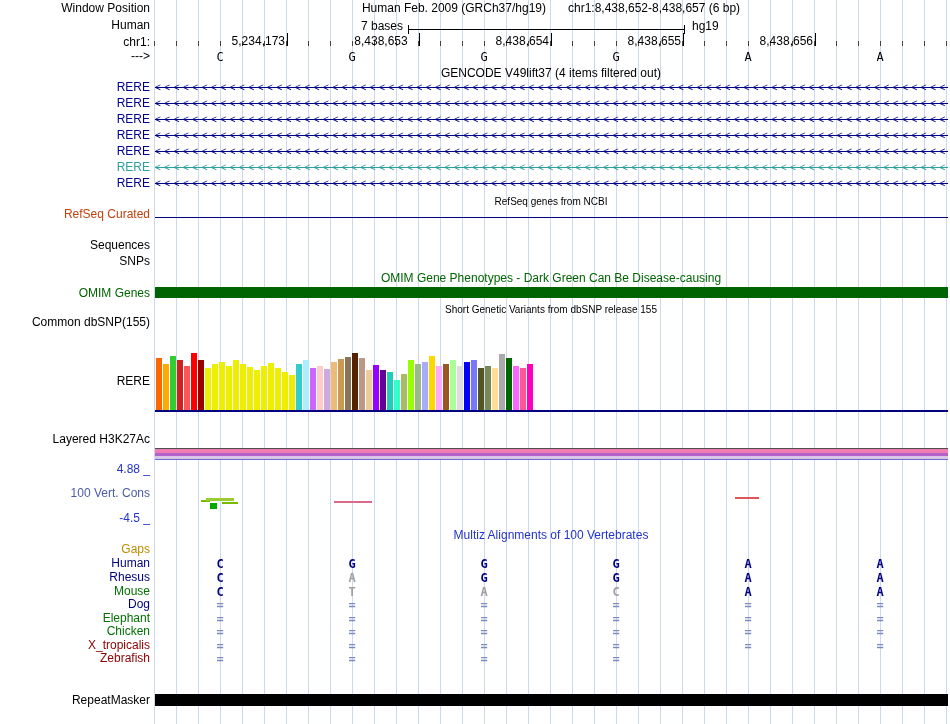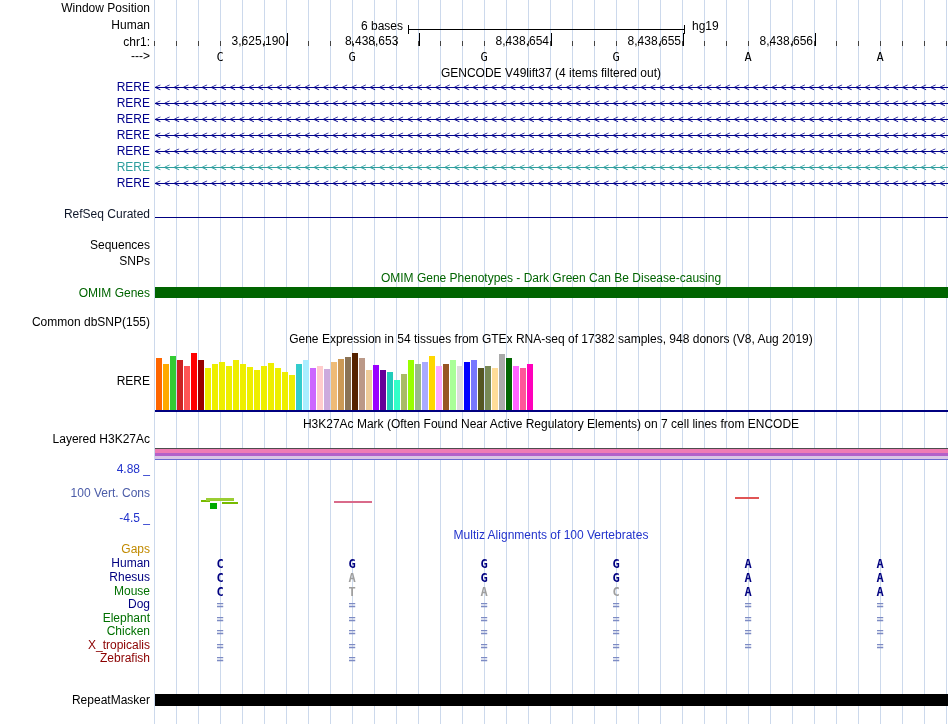--- a/index.html
+++ b/index.html
@@ -53,48 +53,52 @@
       <div class="gridline" style="position: absolute; left: 814px;"></div>
       <div class="gridline" style="position: absolute; left: 836px;"></div>
       <div class="gridline" style="position: absolute; left: 858px;"></div>
       <div class="gridline" style="position: absolute; left: 880px;"></div>
       <div class="gridline" style="position: absolute; left: 902px;"></div>
       <div class="gridline" style="position: absolute; left: 924px;"></div>
       <div class="gridline" style="position: absolute; left: 946px;"></div>
     </div>
 
   <div class="left-label" style="top:2px">Window Position</div>
+  <div class="center-header title-row" style="top:2px">
+    <span>Human Feb. 2009 (GRCh37/hg19)</span>
+    <span>chr1:8,438,652-8,438,657 (6 bp)</span>
+  </div>
 
   <div class="left-label" style="top:19px">Human</div>
-  <div class="abs" style="left:300px;top:19px;width:103px;text-align:right">6 bases</div>
+  <div class="abs" style="left:300px;top:19px;width:103px;text-align:right">7 bases</div>
   <div class="abs" style="left:408px;top:29px;width:276px;height:1px;background:#000"></div>
   <div class="abs" style="left:408px;top:25px;width:1px;height:9px;background:#000"></div>
   <div class="abs" style="left:684px;top:25px;width:1px;height:9px;background:#000"></div>
   <div class="abs" style="left:692px;top:19px">hg19</div>
 
   <div class="left-label" style="top:36px">chr1:</div>
 
   <div class="left-label" style="top:50px">---&gt;</div>
 
   <div class="center-header" style="top:67px">GENCODE V49lift37 (4 items filtered out)</div>
 
-  <div class="left-label" style="top:208px;color:#0f172a">RefSeq Curated</div>
+  <div class="center-header small" style="top:195px">RefSeq genes from NCBI</div>
+  <div class="left-label" style="top:208px;color:#c2410c">RefSeq Curated</div>
 
   <div class="left-label" style="top:239px">Sequences</div>
   <div class="left-label" style="top:255px">SNPs</div>
 
   <div class="center-header green-hd" style="top:272px">OMIM Gene Phenotypes - Dark Green Can Be Disease-causing</div>
   <div class="left-label" style="top:287px;color:#006400">OMIM Genes</div>
 
+  <div class="center-header small" style="top:303px">Short Genetic Variants from dbSNP release 155</div>
   <div class="left-label" style="top:316px">Common dbSNP(155)</div>
 
-  <div class="center-header" style="top:333px">Gene Expression in 54 tissues from GTEx RNA-seq of 17382 samples, 948 donors (V8, Aug 2019)</div>
   <div class="left-label" style="top:375px">RERE</div>
 
-  <div class="center-header" style="top:418px">H3K27Ac Mark (Often Found Near Active Regulatory Elements) on 7 cell lines from ENCODE</div>
   <div class="left-label" style="top:433px">Layered H3K27Ac</div>
 
   <div class="left-label blue-hd" style="top:463px">4.88 _</div>
   <div class="left-label" style="top:487px;color:#4B5CA8">100 Vert. Cons</div>
   <div class="left-label blue-hd" style="top:512px">-4.5 _</div>
 
   <div class="center-header blue-hd" style="top:529px">Multiz Alignments of 100 Vertebrates</div>
 
   <div class="left-label" style="top:694px">RepeatMasker</div>
 <div style="position: absolute; left: 154px; top: 41px; width: 1px; height: 5px; background: rgb(68, 68, 68);"></div>
@@ -128,23 +132,23 @@
     <div style="position: absolute; left: 770px; top: 41px; width: 1px; height: 5px; background: rgb(68, 68, 68);"></div>
     <div style="position: absolute; left: 792px; top: 41px; width: 1px; height: 5px; background: rgb(68, 68, 68);"></div>
     <div style="position: absolute; left: 814px; top: 41px; width: 1px; height: 5px; background: rgb(68, 68, 68);"></div>
     <div style="position: absolute; left: 836px; top: 41px; width: 1px; height: 5px; background: rgb(68, 68, 68);"></div>
     <div style="position: absolute; left: 858px; top: 41px; width: 1px; height: 5px; background: rgb(68, 68, 68);"></div>
     <div style="position: absolute; left: 880px; top: 41px; width: 1px; height: 5px; background: rgb(68, 68, 68);"></div>
     <div style="position: absolute; left: 902px; top: 41px; width: 1px; height: 5px; background: rgb(68, 68, 68);"></div>
     <div style="position: absolute; left: 924px; top: 41px; width: 1px; height: 5px; background: rgb(68, 68, 68);"></div>
     <div style="position: absolute; left: 946px; top: 41px; width: 1px; height: 5px; background: rgb(68, 68, 68);"></div>
     <div style="position: absolute; left: 287px; top: 33px; width: 1px; height: 13px; background: rgb(0, 0, 0);"></div>
-    <div style="position: absolute; left: 213px; top: 34px; width: 72px; text-align: right;">3,625,190</div>
+    <div style="position: absolute; left: 213px; top: 34px; width: 72px; text-align: right;">5,234,173</div>
     <div style="position: absolute; left: 419px; top: 33px; width: 1px; height: 13px; background: rgb(0, 0, 0);"></div>
-    <div style="position: absolute; left: 345px; top: 34px; width: 72px; text-align: left;">8,438,653</div>
+    <div style="position: absolute; left: 345px; top: 34px; width: 72px; text-align: center;">8,438,653</div>
     <div style="position: absolute; left: 551px; top: 33px; width: 1px; height: 13px; background: rgb(0, 0, 0);"></div>
     <div style="position: absolute; left: 477px; top: 34px; width: 72px; text-align: right;">8,438,654</div>
     <div style="position: absolute; left: 683px; top: 33px; width: 1px; height: 13px; background: rgb(0, 0, 0);"></div>
     <div style="position: absolute; left: 609px; top: 34px; width: 72px; text-align: right;">8,438,655</div>
     <div style="position: absolute; left: 815px; top: 33px; width: 1px; height: 13px; background: rgb(0, 0, 0);"></div>
     <div style="position: absolute; left: 741px; top: 34px; width: 72px; text-align: right;">8,438,656</div>
     <div class="mono" style="position: absolute; left: 208px; top: 50px; width: 24px; text-align: center;">C</div>
     <div class="mono" style="position: absolute; left: 340px; top: 50px; width: 24px; text-align: center;">G</div>
     <div class="mono" style="position: absolute; left: 472px; top: 50px; width: 24px; text-align: center;">G</div>
     <div class="mono" style="position: absolute; left: 604px; top: 50px; width: 24px; text-align: center;">G</div>

